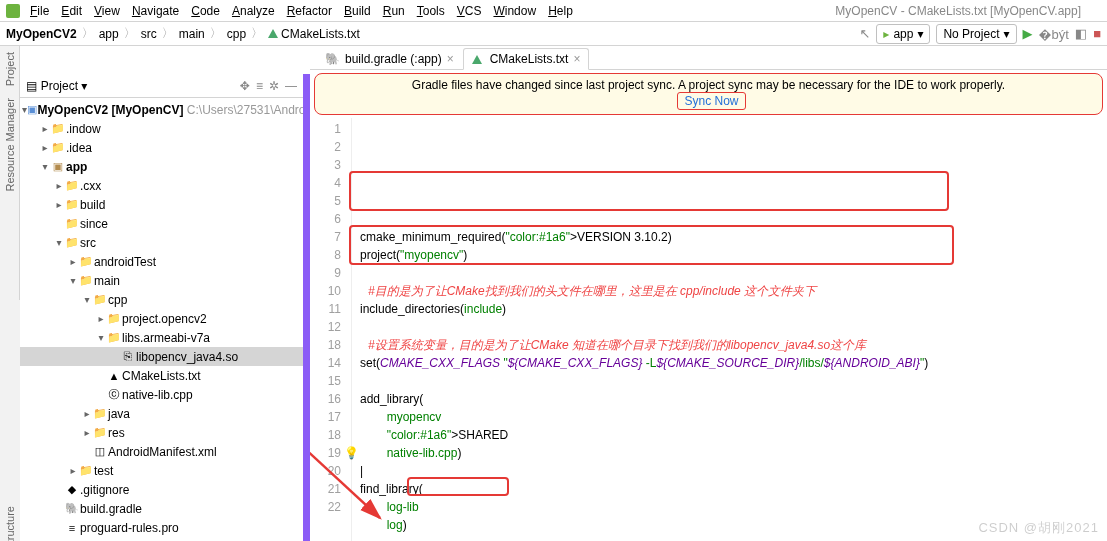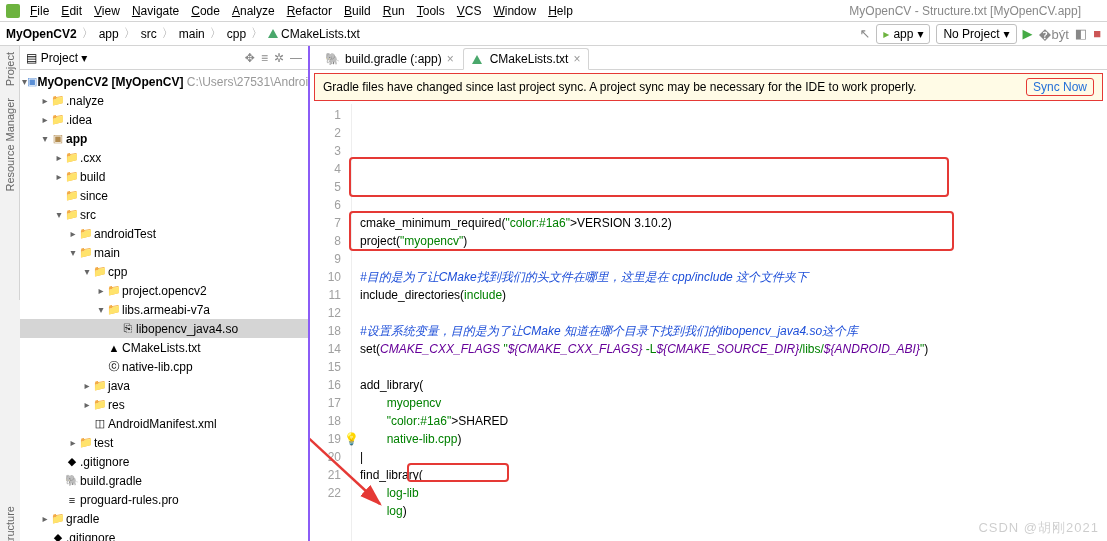--- a/index.html
+++ b/index.html
@@ -11,67 +11,67 @@
 .menubar .logo { width: 14px; height: 14px; background: #6db33f; border-radius: 2px; }
 .breadcrumb-bar { height: 24px; display: flex; align-items: center; padding: 0 6px; border-bottom: 1px solid #d4d4d4; position: relative; }
 .breadcrumb-bar .bc { display: flex; align-items: center; gap: 2px; }
 .breadcrumb-bar .sep { color: #999; margin: 0 3px; }
 .breadcrumb-bar b { font-weight: 600; }
 .breadcrumb-bar .right-tools { margin-left: auto; display: flex; align-items: center; gap: 6px; }
 .dropdown { border: 1px solid #c0c0c0; border-radius: 3px; padding: 2px 6px; display: flex; align-items: center; gap: 4px; background: #fff; }
 .main-area { display: flex; height: calc(541px - 46px); }
 .left-gutter { width: 20px; background: #f2f2f2; border-right: 1px solid #d4d4d4; display: flex; flex-direction: column; align-items: center; }
 .gutter-label { writing-mode: vertical-rl; transform: rotate(180deg); color: #666; padding: 6px 0; cursor: pointer; font-size:11px;}
-.project-panel { width: 290px; border-right: 2px solid #8b5cf6; display: flex; flex-direction: column; background:#fff;}
+.project-panel { width: 290px; border-right: 7px solid #8b5cf6; display: flex; flex-direction: column; background:#fff;margin-top:28px;}
 .panel-header { height: 24px; display: flex; align-items: center; padding: 0 6px; border-bottom: 1px solid #d4d4d4; gap:6px;}
 .panel-header .title { font-weight: 400; }
 .panel-header .spacer { flex:1; }
 .panel-header .icon { color:#888; cursor:pointer; }
 .tree { overflow-y: auto; flex: 1; padding: 2px 0; user-select: none; }
 .tree .node { display:flex; align-items:center; height:19px; padding-right:4px; white-space:nowrap; }
 .tree .node .chev { width:10px; text-align:center; color:#666; font-size:10px;}
 .tree .node .ic { width:16px; text-align:center; font-size:11px;}
 .tree .node.sel { background:#d5d5d5; }
 .tree .node .lbl { }
 .i-fold { color:#b38b4d; }
 .i-mod { color:#5a8fd6; }
 .i-grad { color:#4aa; }
 .muted { color:#999; }
 .editor-area { flex:1; display:flex; flex-direction:column; position:relative; }
 .tabs { height:24px; display:flex; align-items:flex-end; border-bottom:1px solid #d4d4d4; padding-left:6px;}
 .tab { display:flex; align-items:center; gap:5px; padding:3px 8px; border:1px solid transparent; border-bottom:none; cursor:pointer;}
 .tab.active { border-color:#d4d4d4; background:#fff; border-bottom:1px solid #fff; margin-bottom:-1px; border-radius:3px 3px 0 0;}
 .tab .close { color:#999; }
-.notice { background:#fffbe6; border:1.5px solid #e53935; border-radius:0; margin:3px 4px; padding:4px 8px; display:flex; align-items:center; }
+.notice { background:#fffbe6; border:1.5px solid #e53935; border-radius:8px; margin:3px 4px; padding:4px 8px; display:flex; align-items:center;flex-direction:column; }
 .notice .msg { flex:1; }
 .notice .link { color:#2470d8; cursor:pointer; border:1.5px solid #e53935; padding:1px 6px; border-radius:3px; margin-left:6px;}
 .code-wrap { flex:1; display:flex; overflow:hidden; position:relative;}
 .gutter { width:42px; background:#fff; text-align:right; color:#a0a0a0; font-family:Consolas,monospace; font-size:12px; padding-top:2px; border-right:1px solid #eee;}
 .gutter div { height:18px; padding-right:10px; line-height:18px;}
 .code { flex:1; font-family:Consolas,monospace; font-size:12.5px; padding:2px 8px; line-height:18px; white-space:pre; position:relative;}
 .code .line { height:18px; }
 .hl-box { border:2px solid #e53935; border-radius:4px; position:absolute; pointer-events:none;}
 .str { color:#008000; }
 .var { color:#660099; font-style:italic;}
-.cmt { color:#1d4ed8; font-style:italic; }
+.cmt { color:#ef4444; font-style:italic;margin-left:8px; }
 .lib { color:#008000; }
 .arrows { position:absolute; top:0; left:0; pointer-events:none; }
 .tri-icon { display:inline-block; width:0;height:0;border-left:5px solid transparent;border-right:5px solid transparent;border-bottom:9px solid #4aa86c; margin-right:3px;}
 .watermark { position:absolute; bottom:4px; right:8px; color:rgba(0,0,0,0.2); font-size:13px; letter-spacing:1px;}
 .left-gutter2 { width: 20px; background: #f2f2f2; border-right: 1px solid #d4d4d4; display: flex; flex-direction: column; align-items: center; padding-top:200px;}
 .tool-ic { color:#888; font-size:13px; }
 .bulb { position:absolute; left:-16px; color:#e8a33d; font-size:12px;}
 </style>
 </head>
 <body>
 
 <div class="menubar">
   <span class="logo"></span>
   <span id="menu-items"><span class="menu-item"><u>F</u>ile</span><span class="menu-item"><u>E</u>dit</span><span class="menu-item"><u>V</u>iew</span><span class="menu-item"><u>N</u>avigate</span><span class="menu-item"><u>C</u>ode</span><span class="menu-item"><u>A</u>nalyze</span><span class="menu-item"><u>R</u>efactor</span><span class="menu-item"><u>B</u>uild</span><span class="menu-item"><u>R</u>un</span><span class="menu-item"><u>T</u>ools</span><span class="menu-item"><u>V</u>CS</span><span class="menu-item"><u>W</u>indow</span><span class="menu-item"><u>H</u>elp</span></span>
-  <span class="app-title">MyOpenCV - Structure.txt [MyOpenCV.app]</span>
+  <span class="app-title">MyOpenCV - CMakeLists.txt [MyOpenCV.app]</span>
 </div>
 
 <div class="breadcrumb-bar">
   <span class="bc" id="breadcrumb">
       <span><b>MyOpenCV2</b></span>
       <span class="sep">〉</span>
       <span>app</span>
       <span class="sep">〉</span>
       <span>src</span>
       <span class="sep">〉</span>
@@ -117,21 +117,21 @@
     </div>
     <div class="tree" id="tree">
         <div class="node" style="padding-left: 2px;">
           <span class="chev">▾</span>
           <span class="ic i-mod">▣</span>
           <span class="lbl"><b>MyOpenCV2 [MyOpenCV]</b> <span class="muted">C:\Users\27531\AndroidSt</span></span>
         </div>
         <div class="node" style="padding-left: 20px;">
           <span class="chev">▸</span>
           <span class="ic i-fold">📁</span>
-          <span class="lbl">.nalyze</span>
+          <span class="lbl">.indow</span>
         </div>
         <div class="node" style="padding-left: 20px;">
           <span class="chev">▸</span>
           <span class="ic i-fold">📁</span>
           <span class="lbl">.idea</span>
         </div>
         <div class="node" style="padding-left: 20px;">
           <span class="chev">▾</span>
           <span class="ic i-fold">▣</span>
           <span class="lbl"><b>app</b></span>

